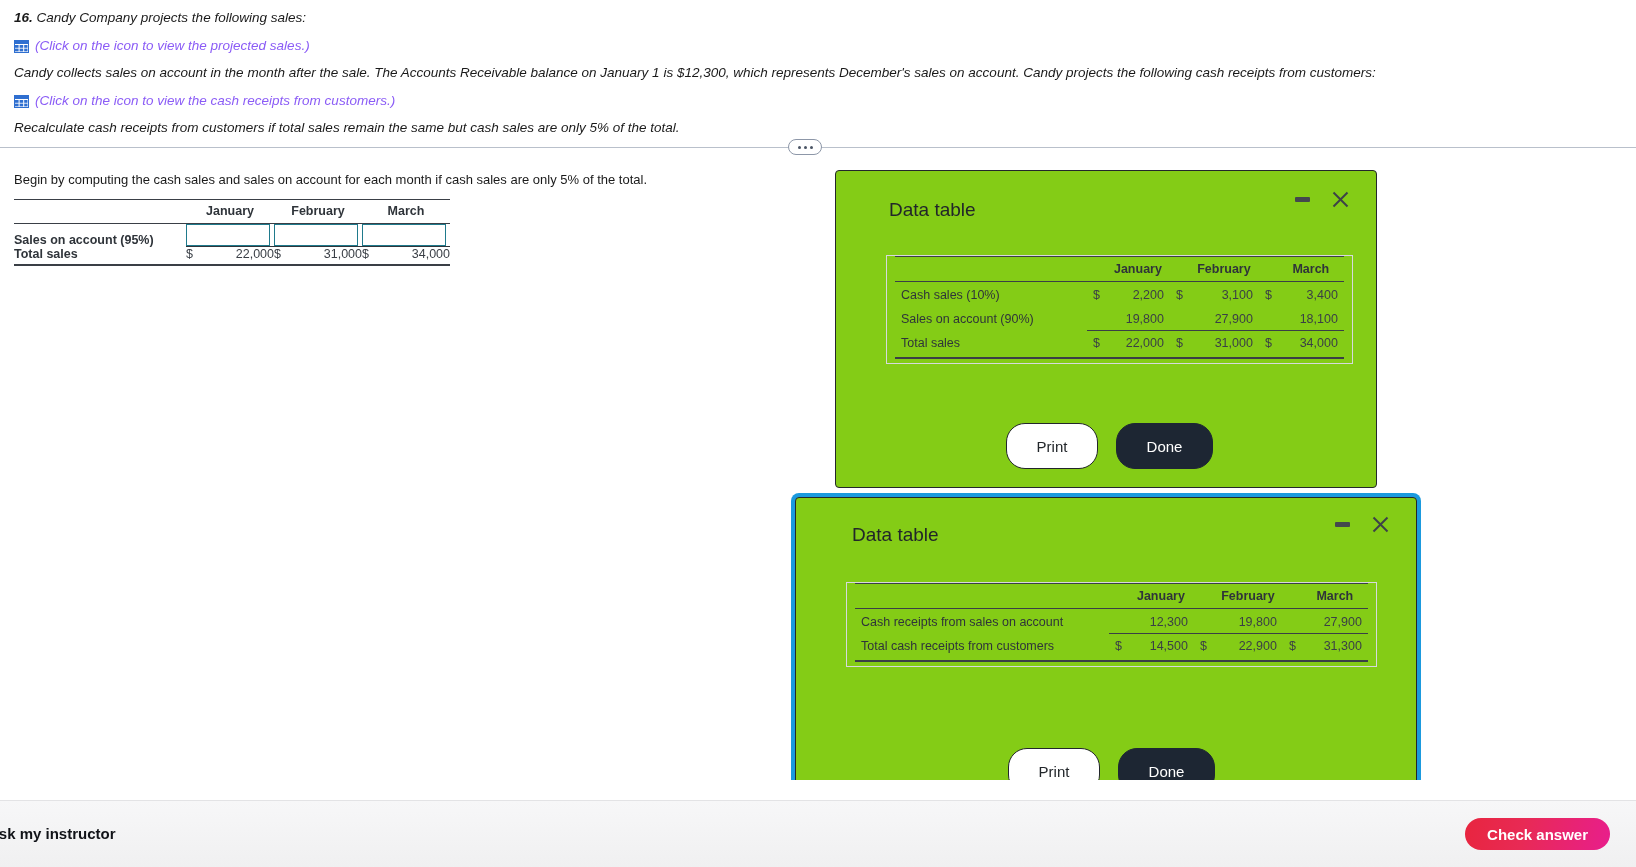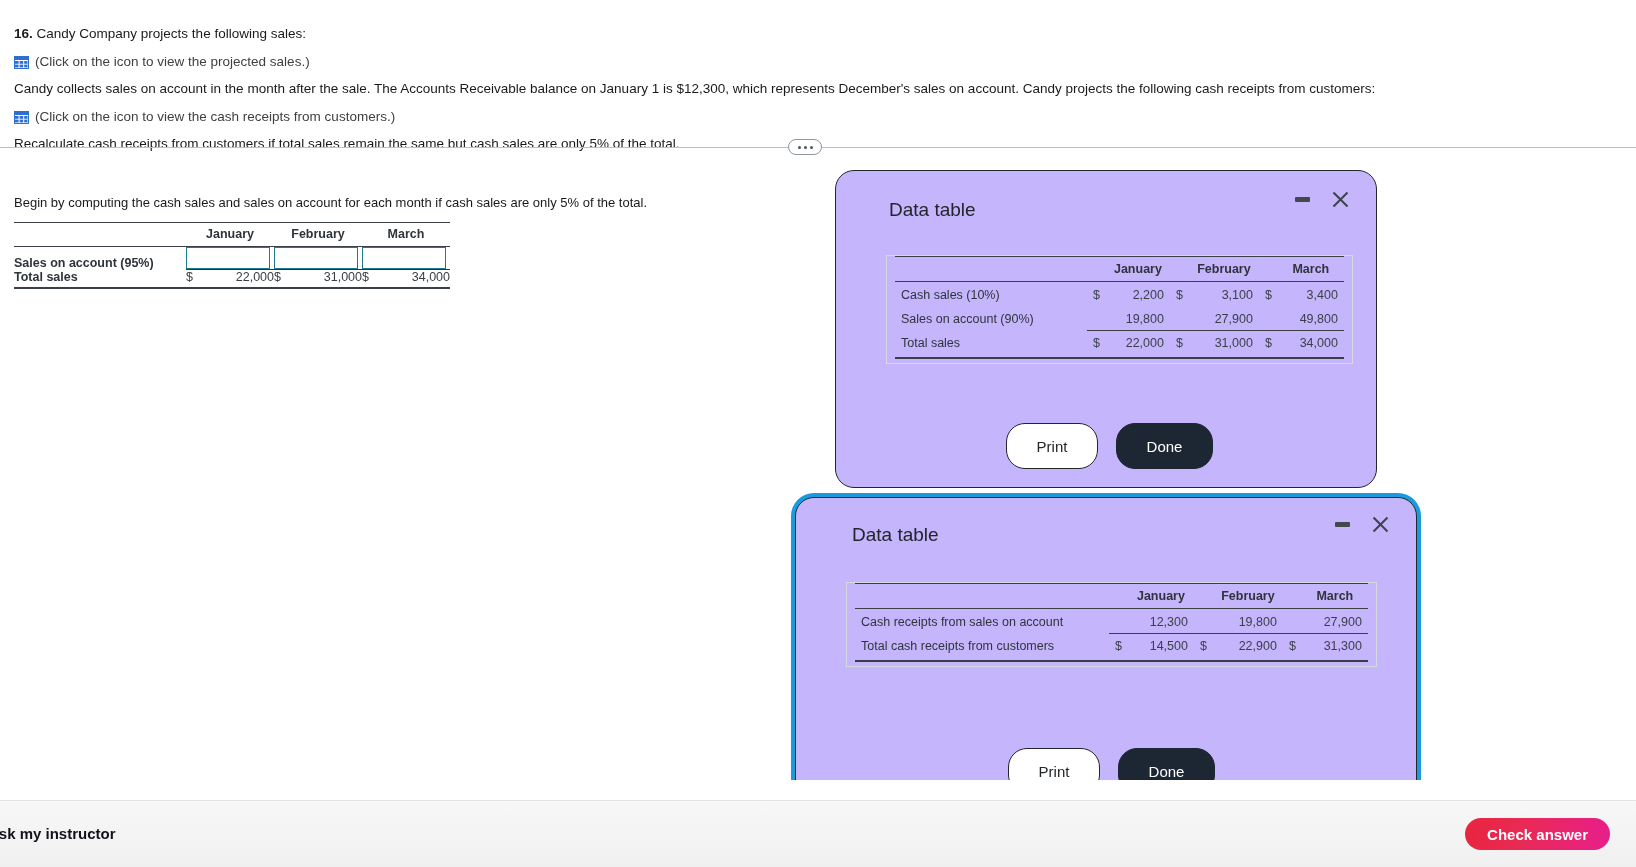--- a/index.html
+++ b/index.html
@@ -8,47 +8,47 @@
     width: 1636px; height: 867px;
     background: #ffffff;
     font-family: "Liberation Sans", sans-serif;
     overflow: hidden;
   }
   #root { position: relative; width: 1636px; height: 867px; }
 
   
   .prompt {
     position: absolute;
-    left: 14px; top: 24px; width: 1480px;
-    font-size: 13.5px; color: #1a1a1a; line-height: 1.45;
+    left: 14px; top: 8px; width: 1480px;
+    font-size: 13.5px; color: #1a1a1a; line-height: 1.45; font-style: italic;
   }
   .prompt p { margin: 0 0 8px 0; }
   .qnum { font-weight: bold; }
   .link-line { display: flex; align-items: center; gap: 6px; margin: 0 0 8px 0; }
   .grid-icon { display:inline-block; width: 15px; height: 13px; flex: 0 0 auto; }
-  .link-text { color: #404040; font-size: 13.5px; text-align: right; }
+  .link-text { color: #8b5cf6; font-size: 13.5px; text-align: right; }
 
   
   .divider-wrap {
     position: absolute; left: 0; top: 147px; width: 1636px; height: 2px;
   }
   .divider-line {
     position: absolute; left: 0; top: 0; width: 1636px; height: 1px;
     background: #b9c0cb;
   }
   .ellipsis-pill {
     position: absolute; left: 788px; top: -8px;
     width: 34px; height: 16px; border-radius: 9px;
     border: 1px solid #8d97a8; background: #ffffff;
     display: flex; align-items: center; justify-content: center; gap: 3px;
   }
   .ellipsis-pill i { width: 3px; height: 3px; border-radius: 50%; background: #4a5464; display:block; }
 
   
-  .worksheet { position: absolute; left: 14px; top: 195px; width: 640px; }
+  .worksheet { position: absolute; left: 14px; top: 172px; width: 640px; }
   .ws-instruction { font-size: 13px; color: #1a1a1a; margin-bottom: 12px; }
 
   table.ws-table { border-collapse: collapse; font-size: 12.5px; color: #3a3f46; }
   table.ws-table td, table.ws-table th { padding: 0; }
   .ws-table .topline td { border-top: 1.6px solid #3a3f46; height: 2px; }
   .ws-table th.colhdr {
     font-size: 12.5px; font-weight: bold; color: #2f343a;
     text-align: center; padding: 2px 0 5px 0; width: 88px;
   }
   .ws-table th.rowlabelhdr { width: 172px; }
@@ -65,22 +65,22 @@
     color: #2f343a; text-align: right; padding: 0 4px; outline: none;
   }
   .subrule { border-bottom: 1.3px solid #2f343a; }
   .numcell { text-align: right; padding: 2px 4px 1px 4px; font-size: 12.5px; color: #3a3f46; white-space: nowrap; }
   .numcell .dollar { float: left; }
   .dblrule td { border-bottom: 1.2px solid #3a3f46; height: 3px; }
   .dblrule2 td { border-bottom: 1.2px solid #3a3f46; height: 1px; }
 
   
   .dialog {
-    position: absolute; background: #c4b5fd;
-    border: 1.6px solid #23272b; border-radius: 19px;
+    position: absolute; background: #84cc16;
+    border: 1.6px solid #23272b; border-radius: 4px;
   }
   .dialog.focused { border-color: #23272b; box-shadow: 0 0 0 4px #1b9ade; }
   .dlg-title {
     position: absolute; font-size: 19px; color: #22262a; font-weight: normal;
   }
   .win-controls { position: absolute; display: flex; align-items: center; gap: 22px; }
   .icon-min { width: 15px; height: 5px; background: #44484d; display: block; border-radius: 1px; }
   .icon-close { width: 17px; height: 17px; display: block; }
 
   table.dt { border-collapse: collapse; font-size: 12.5px; color: #3a3f46; }
@@ -279,21 +279,21 @@
           <td class="numcell">3,400</td>
         </tr>
 
         <tr class="sub">
           <td class="rowlabel">Sales on account (90%)</td>
           <td class="numcell rule"></td>
           <td class="numcell rule">19,800</td>
           <td class="numcell rule"></td>
           <td class="numcell rule">27,900</td>
           <td class="numcell rule"></td>
-          <td class="numcell rule">49,800</td>
+          <td class="numcell rule">18,100</td>
         </tr>
 
         <tr>
           <td class="rowlabel">Total sales</td>
           <td class="numcell">$</td>
           <td class="numcell">22,000</td>
           <td class="numcell">$</td>
           <td class="numcell">31,000</td>
           <td class="numcell">$</td>
           <td class="numcell">34,000</td>

